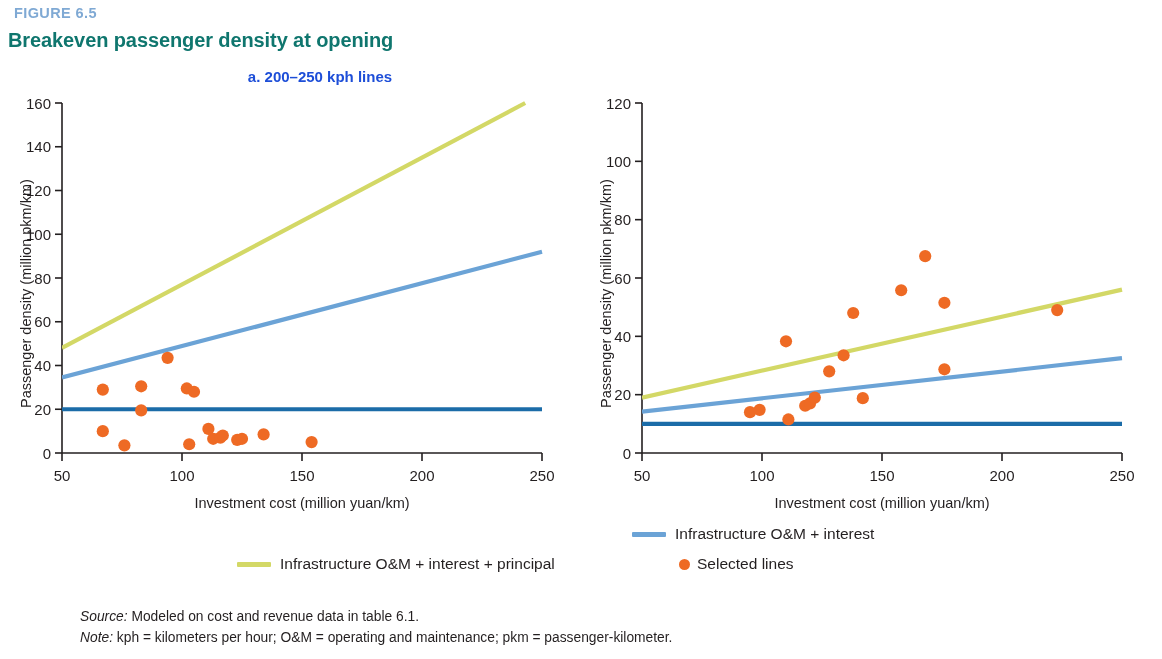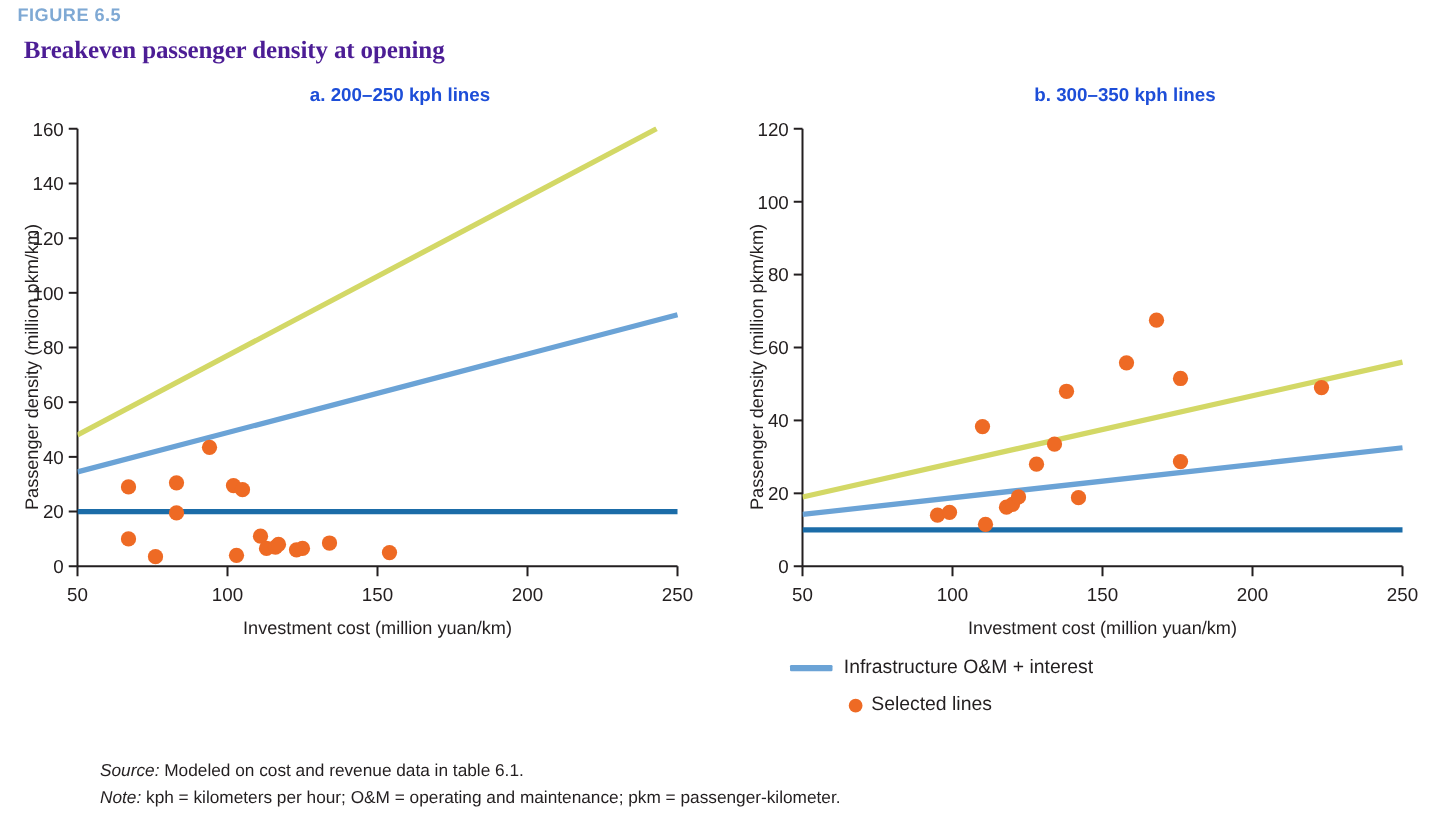--- a/index.html
+++ b/index.html
@@ -25,27 +25,26 @@
     position: absolute;
     left: 14px;
     top: 5px;
     font-size: 14.5px;
     font-weight: bold;
     letter-spacing: 0.4px;
     color: #7fa9d4;
   }
   .fig-title {
     position: absolute;
-    left: 19px;
+    left: 8px;
     top: 29px;
     font-size: 20px;
     font-weight: bold;
-    color: #4c1d95;
+    color: #0f766e;
     letter-spacing: -0.1px;
-    font-family: Liberation Serif, serif;
   }
   .panel-title {
     position: absolute;
     font-size: 15px;
     font-weight: bold;
     color: #1d4ed8;
     text-align: center;
     white-space: nowrap;
   }
   #panel-a-title { left: 60px; top: 68px; width: 520px; }
@@ -111,21 +110,20 @@
 </style>
 </head>
 <body>
 
 <div id="figure-root">
 
   <div class="fig-label" style="color: rgb(127, 169, 212);">FIGURE 6.5</div>
   <div class="fig-title">Breakeven passenger density at opening</div>
 
   <div class="panel-title" id="panel-a-title">a. 200–250 kph lines</div>
-  <div class="panel-title" id="panel-b-title">b. 300–350 kph lines</div>
 
   <div class="panel" id="panel-a">
     <svg id="svg-a" width="560" height="420">
         <line x1="62" y1="358" x2="62" y2="8" stroke="#231f20" stroke-width="1.6"></line>
         <line x1="62" y1="358" x2="542" y2="358" stroke="#231f20" stroke-width="1.6"></line>
         <line x1="55" y1="358" x2="62" y2="358" stroke="#231f20" stroke-width="1.6"></line>
         <text x="51" y="363.5" text-anchor="end" class="tick-text">0</text>
         <line x1="55" y1="314.25" x2="62" y2="314.25" stroke="#231f20" stroke-width="1.6"></line>
         <text x="51" y="319.75" text-anchor="end" class="tick-text">20</text>
         <line x1="55" y1="270.5" x2="62" y2="270.5" stroke="#231f20" stroke-width="1.6"></line>
@@ -242,20 +240,24 @@
   <div class="axis-title" id="xlab-a" style="left: 142px; width: 320px; text-align: center; top: 495px;">Investment cost (million yuan/km)</div>
   <div class="axis-title" id="xlab-b" style="left: 722px; width: 320px; text-align: center; top: 495px;">Investment cost (million yuan/km)</div>
   <div class="axis-title ylab" id="ylab-a" style="left: 18px; top: 408px;">Passenger density (million pkm/km)</div>
   <div class="axis-title ylab" id="ylab-b" style="left: 598px; top: 408px;">Passenger density (million pkm/km)</div>
 
   <div id="legend">
     <div class="leg-item" id="leg-1">
       <span class="leg-swatch" id="sw-1" style="background: rgb(107, 163, 214);"></span>
       <span>Infrastructure O&amp;M + interest</span>
     </div>
+    <div class="leg-item" id="leg-2">
+      <span class="leg-swatch" id="sw-2" style="background: rgb(211, 216, 102);"></span>
+      <span>Infrastructure O&amp;M + interest + principal</span>
+    </div>
     <div class="leg-item" id="leg-3">
       <span class="leg-dot" id="sw-3" style="background: rgb(238, 106, 36);"></span>
       <span>Selected lines</span>
     </div>
   </div>
 
   <div id="notes">
     <div class="note-line"><em>Source:</em><span> Modeled on cost and revenue data in table 6.1.</span></div>
     <div class="note-line"><em>Note:</em><span> kph = kilometers per hour; O&amp;M = operating and maintenance; pkm = passenger-kilometer.</span></div>
   </div>

